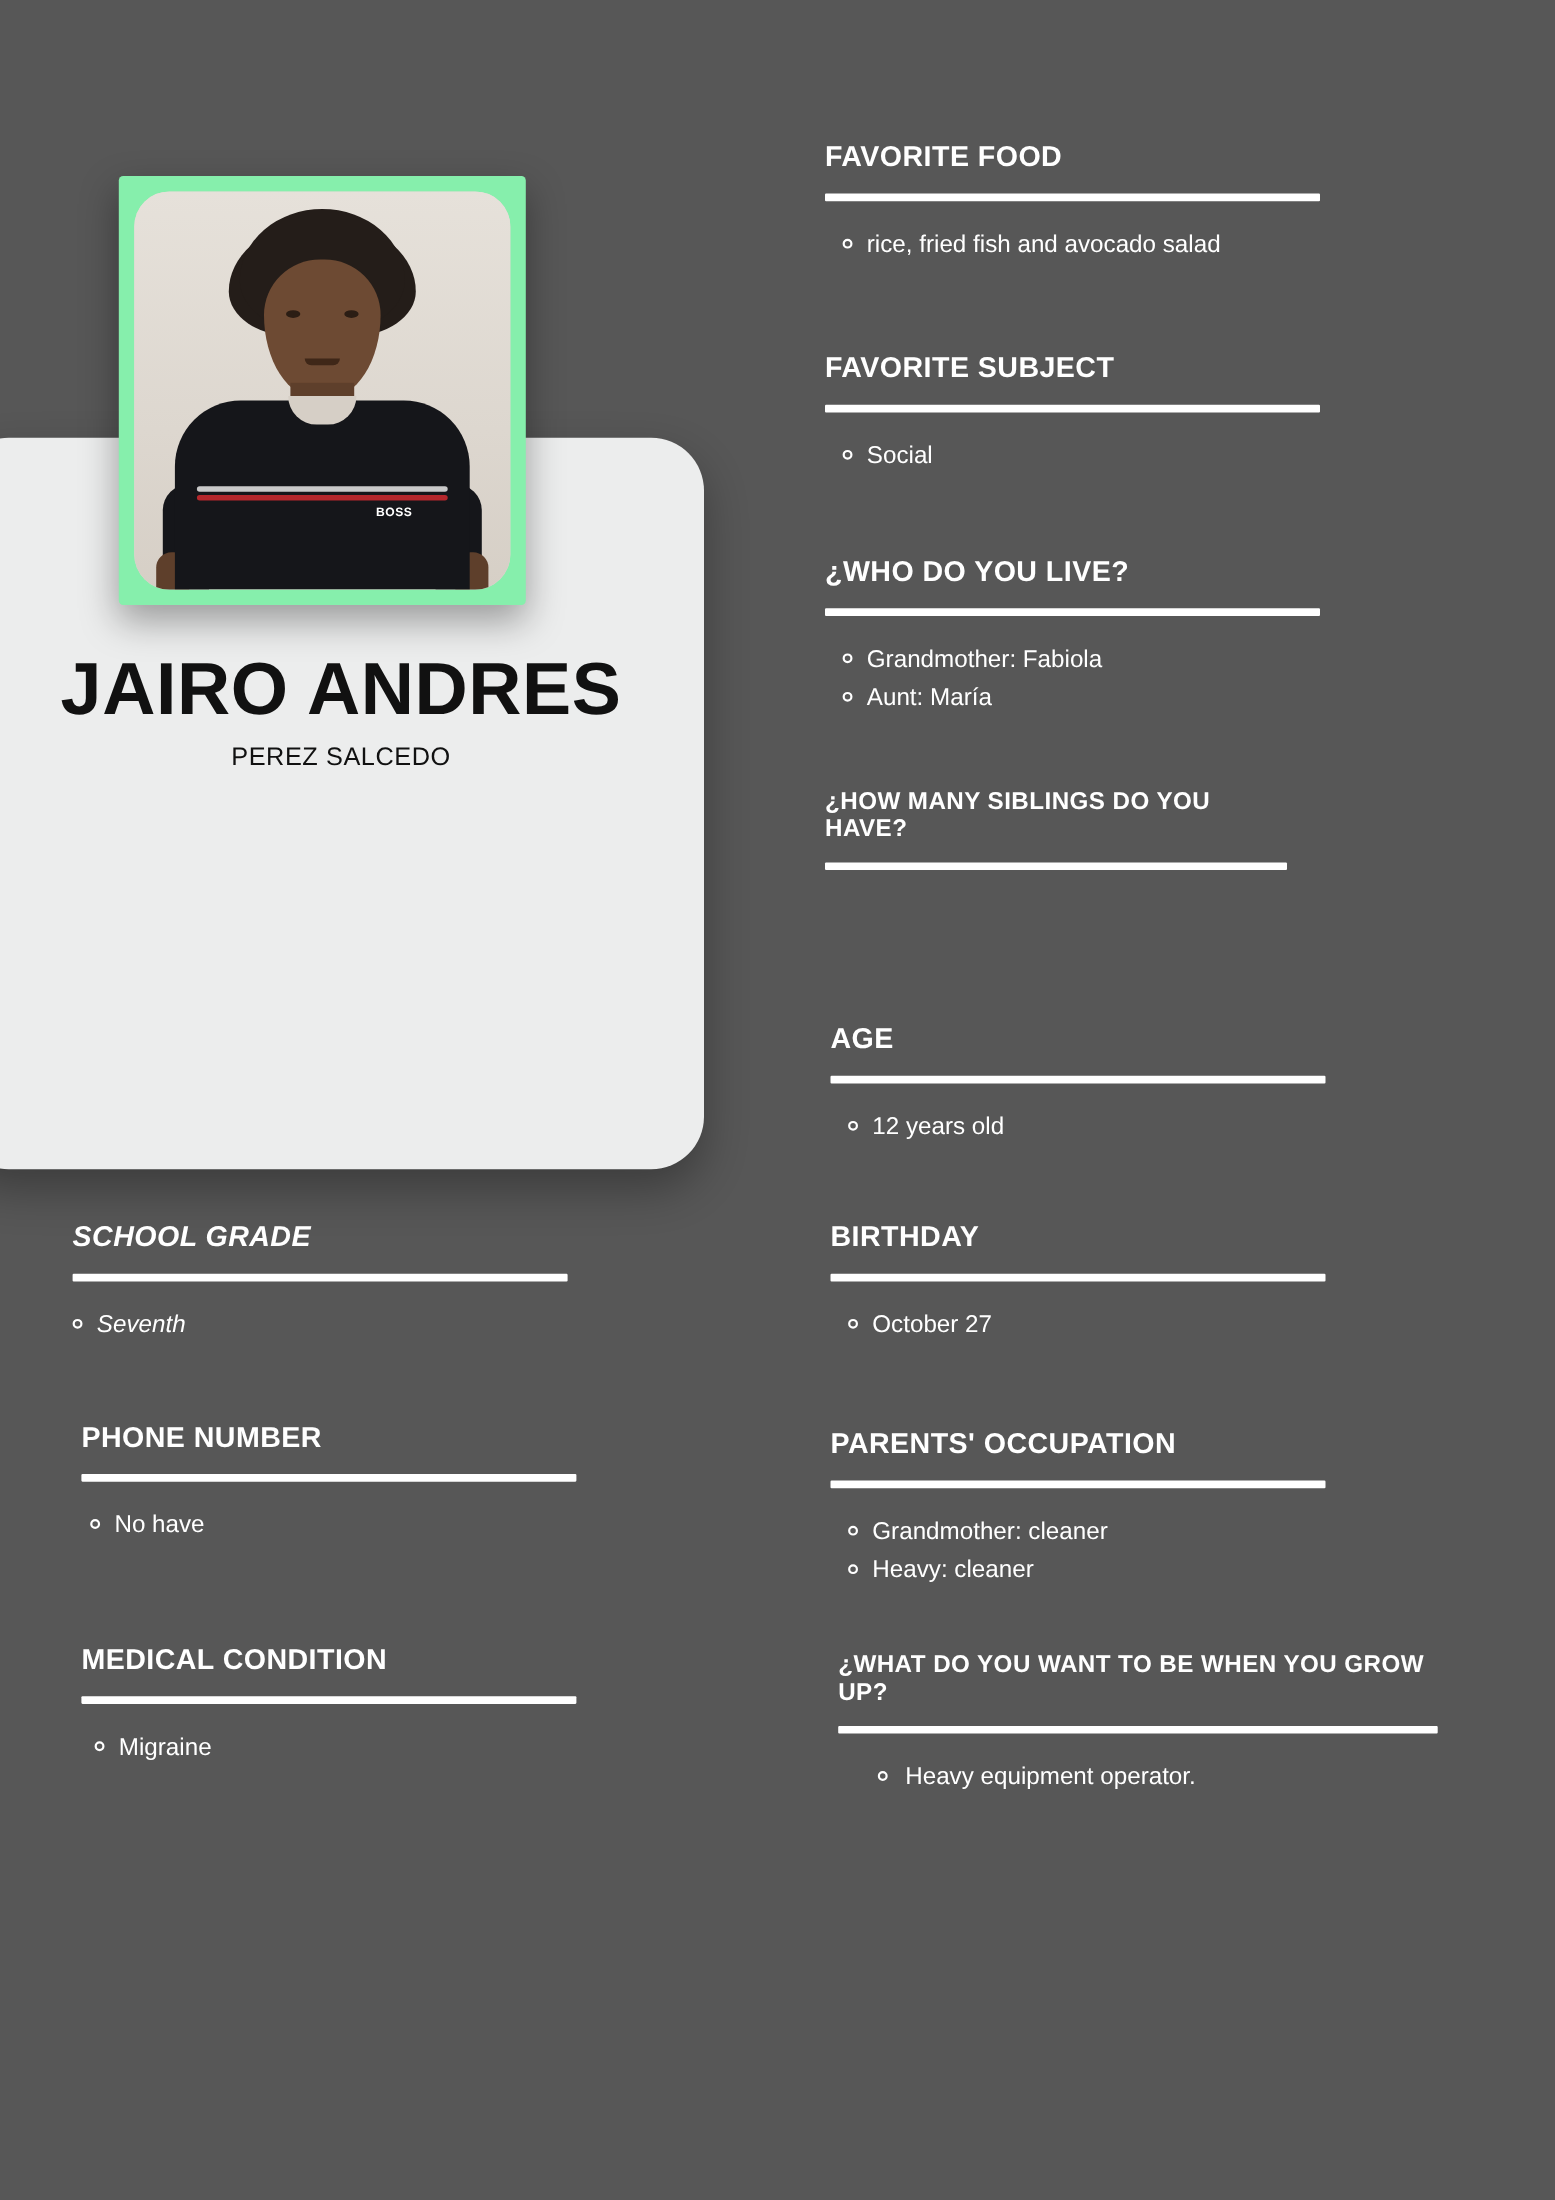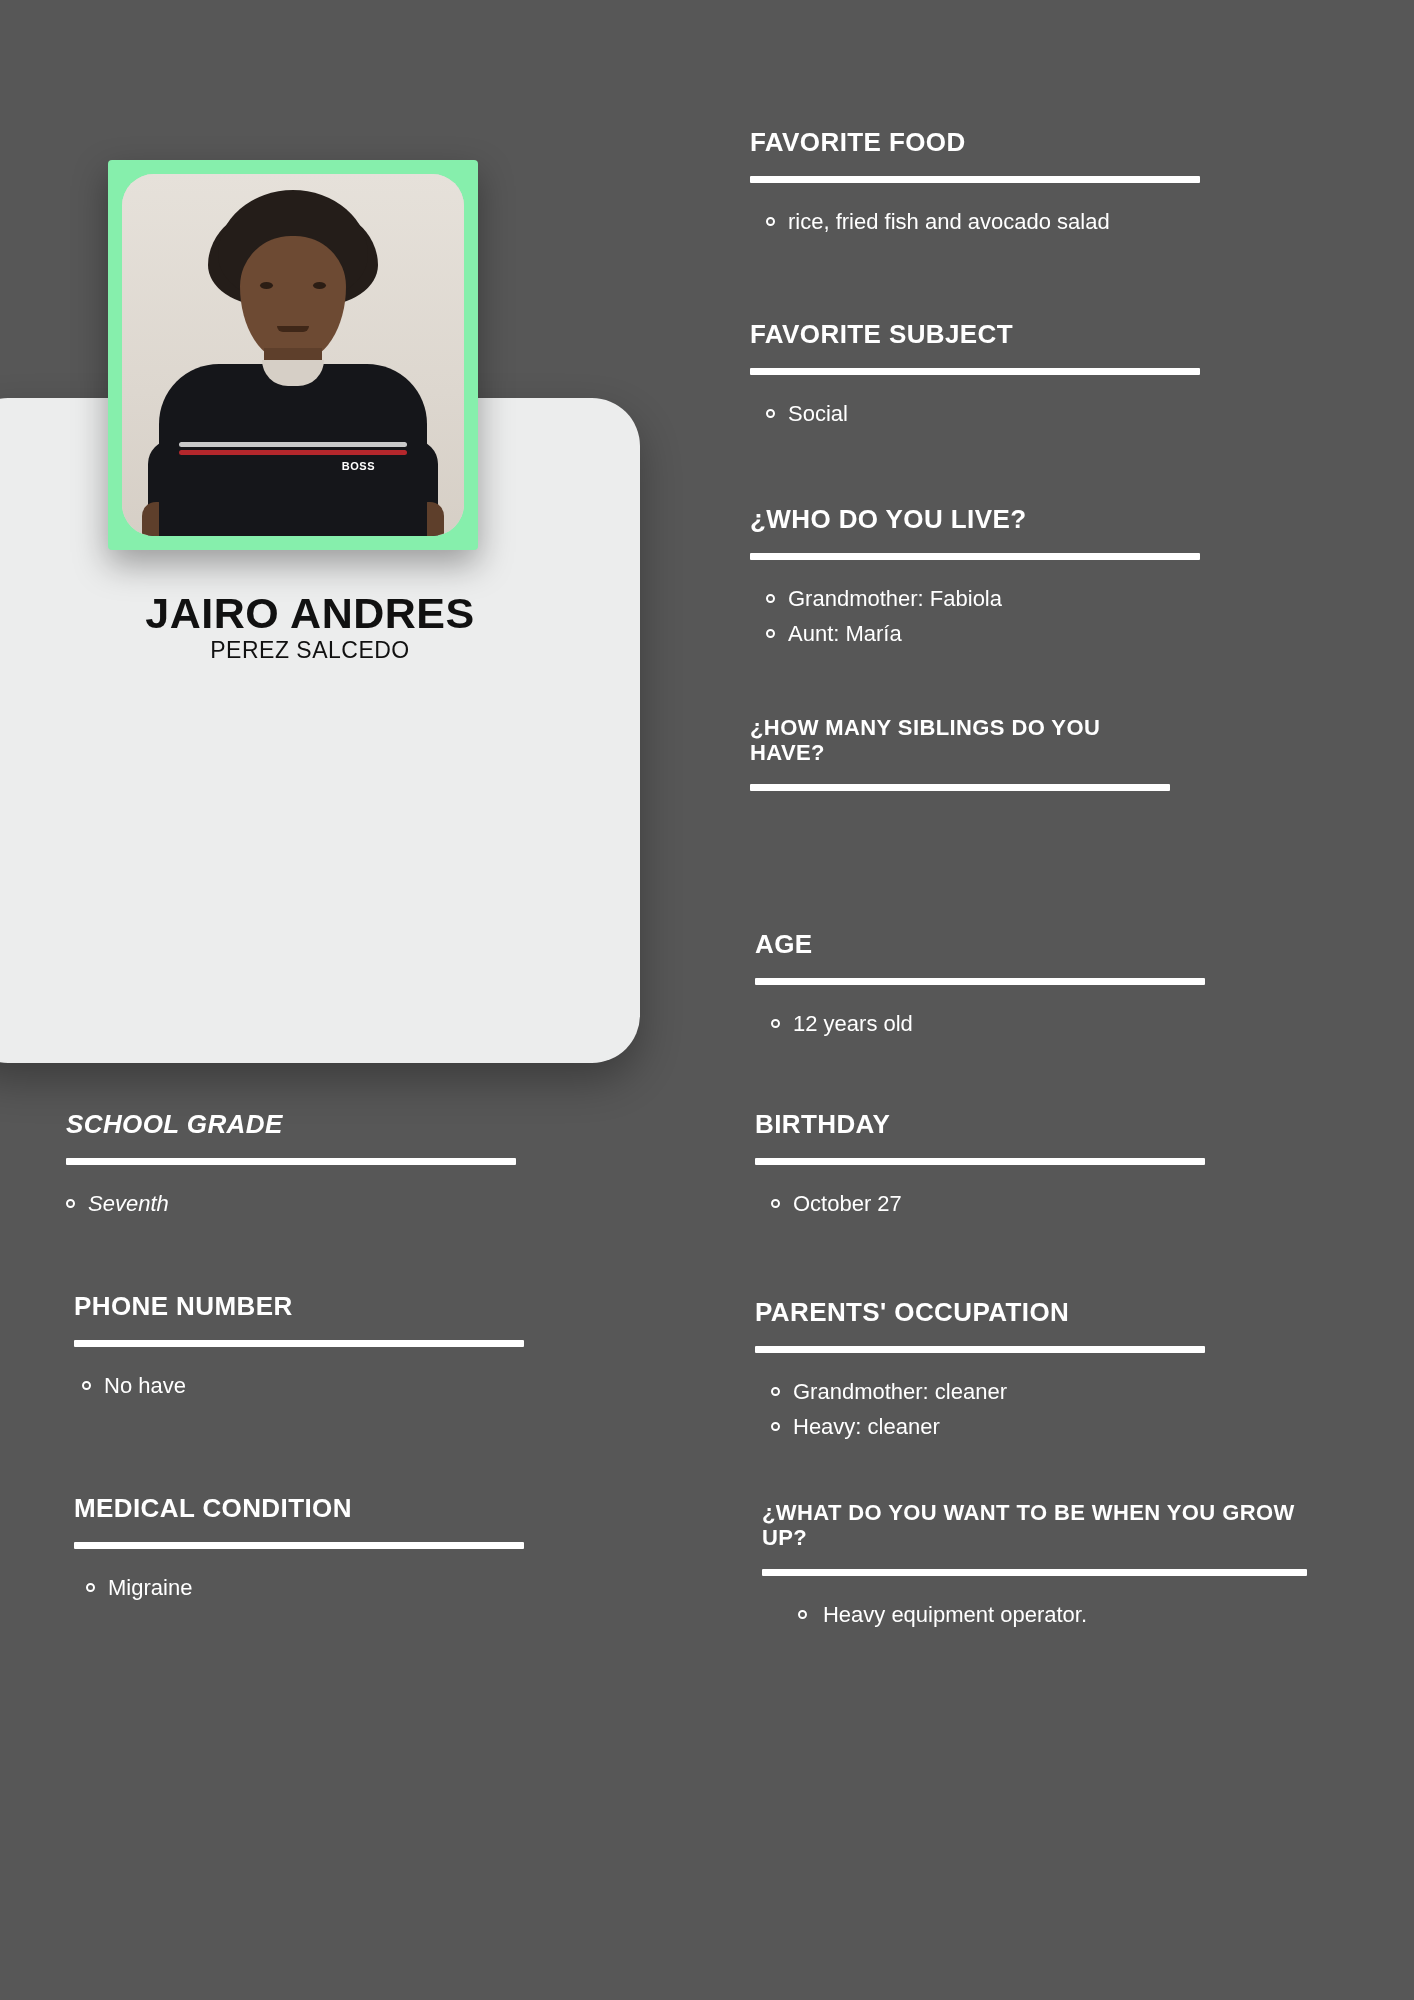--- a/index.html
+++ b/index.html
@@ -152,27 +152,28 @@
 
   .name-block {
     position: absolute;
     left: 0;
     top: 590px;
     width: 620px;
     text-align: center;
     z-index: 6;
   }
   .name-first {
-    font-size: 43px;
+    font-size: 67px;
     font-weight: bold;
     color: #111111;
     letter-spacing: 0.5px;
     line-height: 1.1;
   }
   .name-last {
+    margin-top: 10px;
     font-size: 23px;
     color: #111111;
     letter-spacing: 0.5px;
   }
 
   
   .section {
     position: absolute;
   }
   .sec-title {

